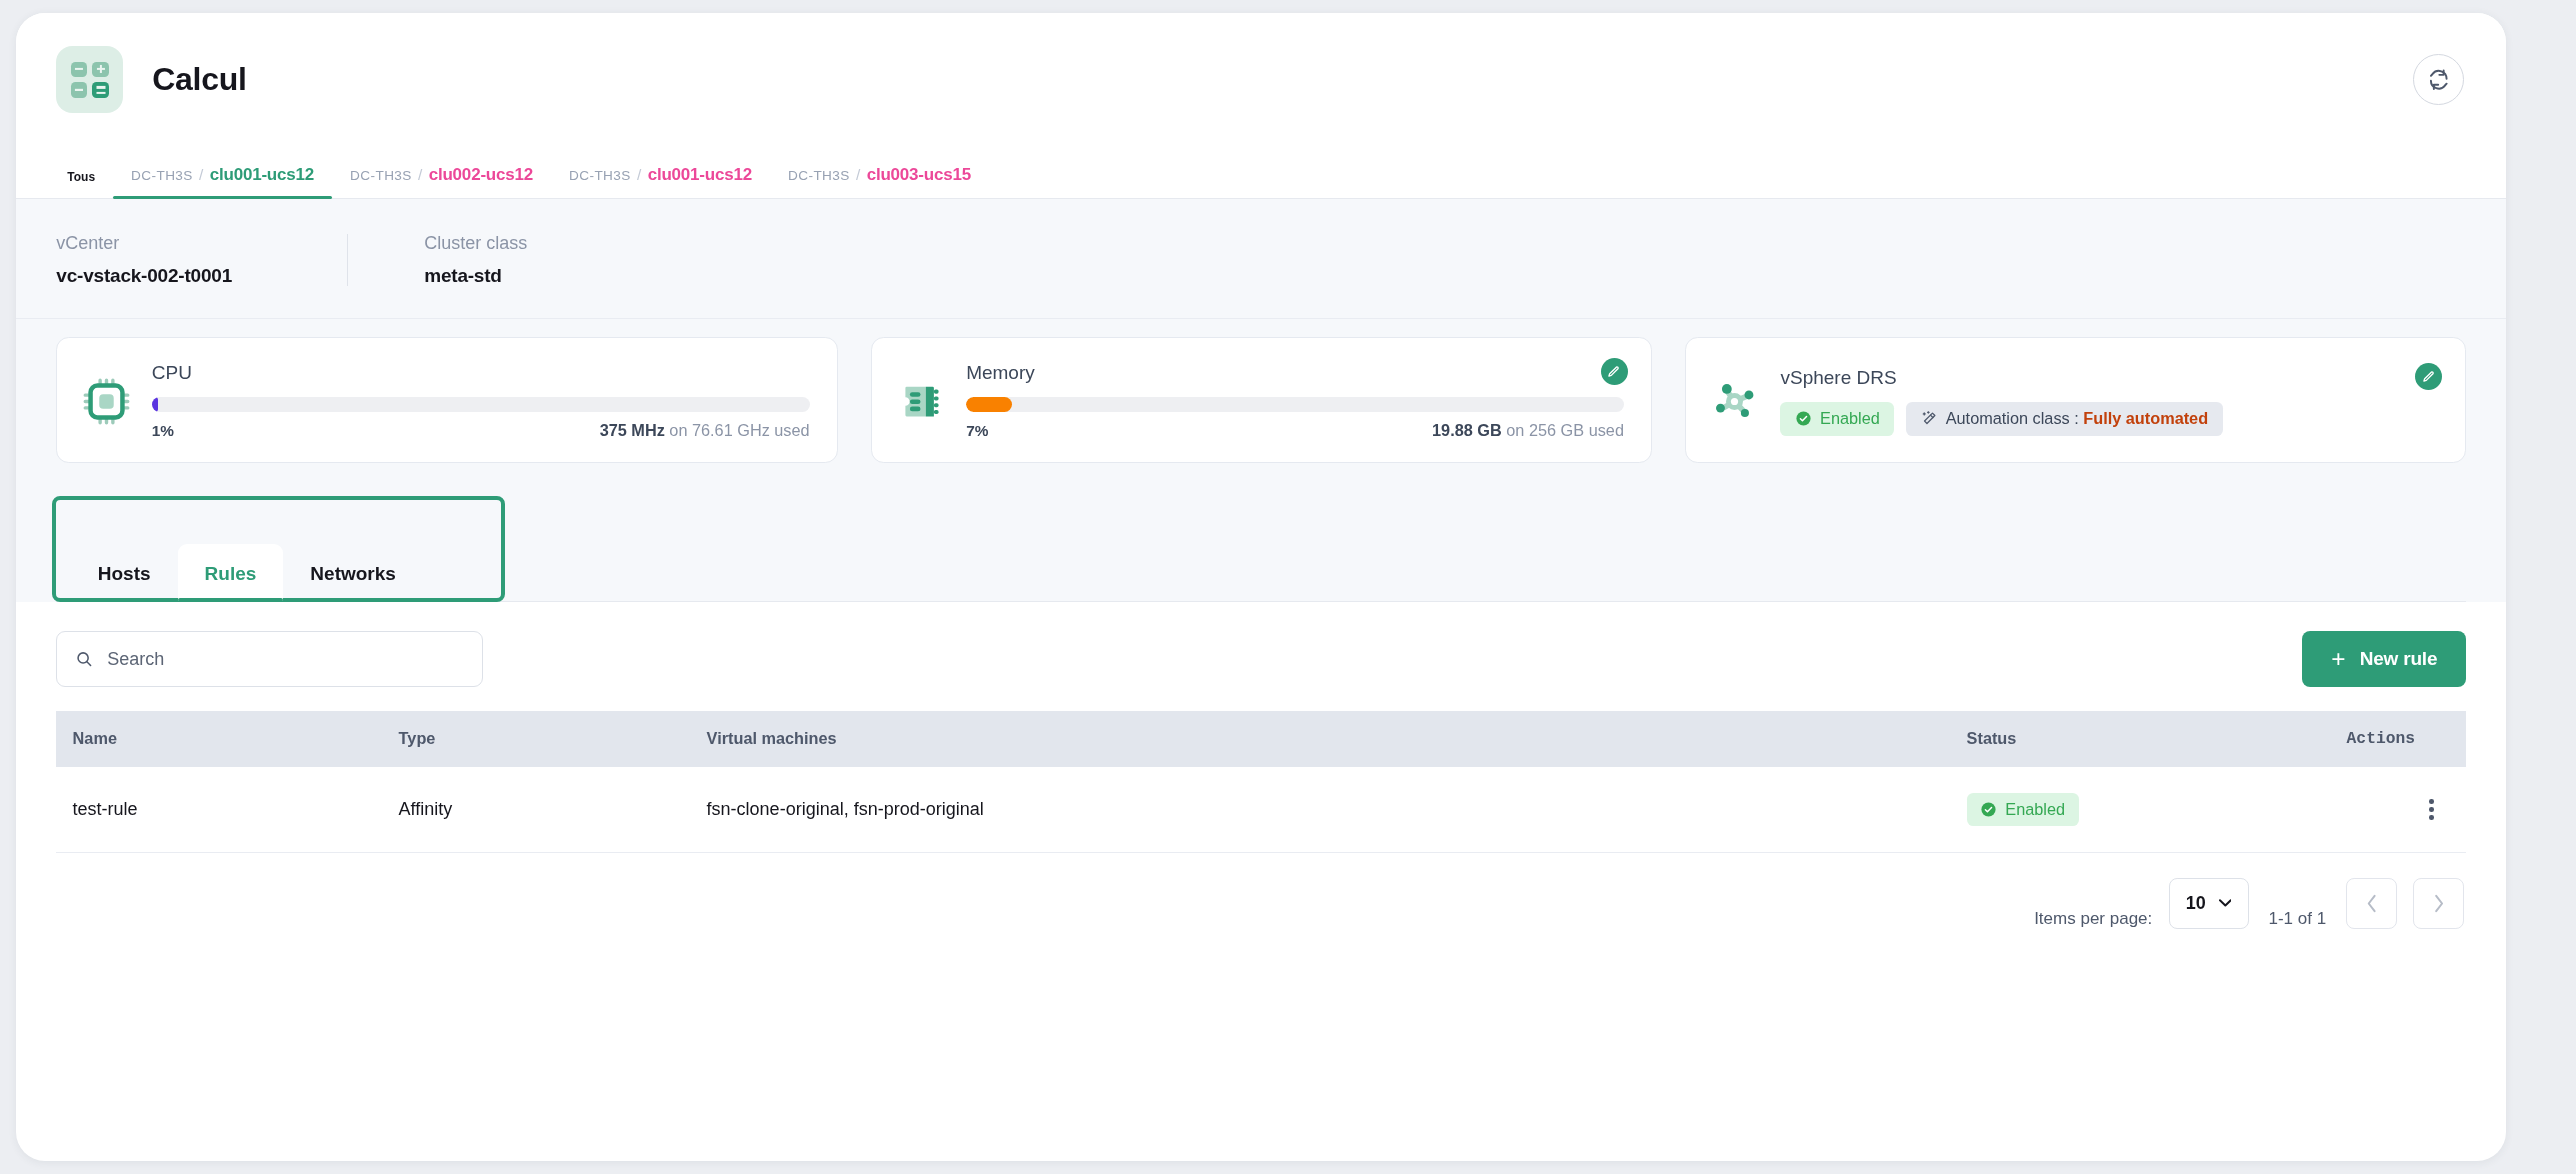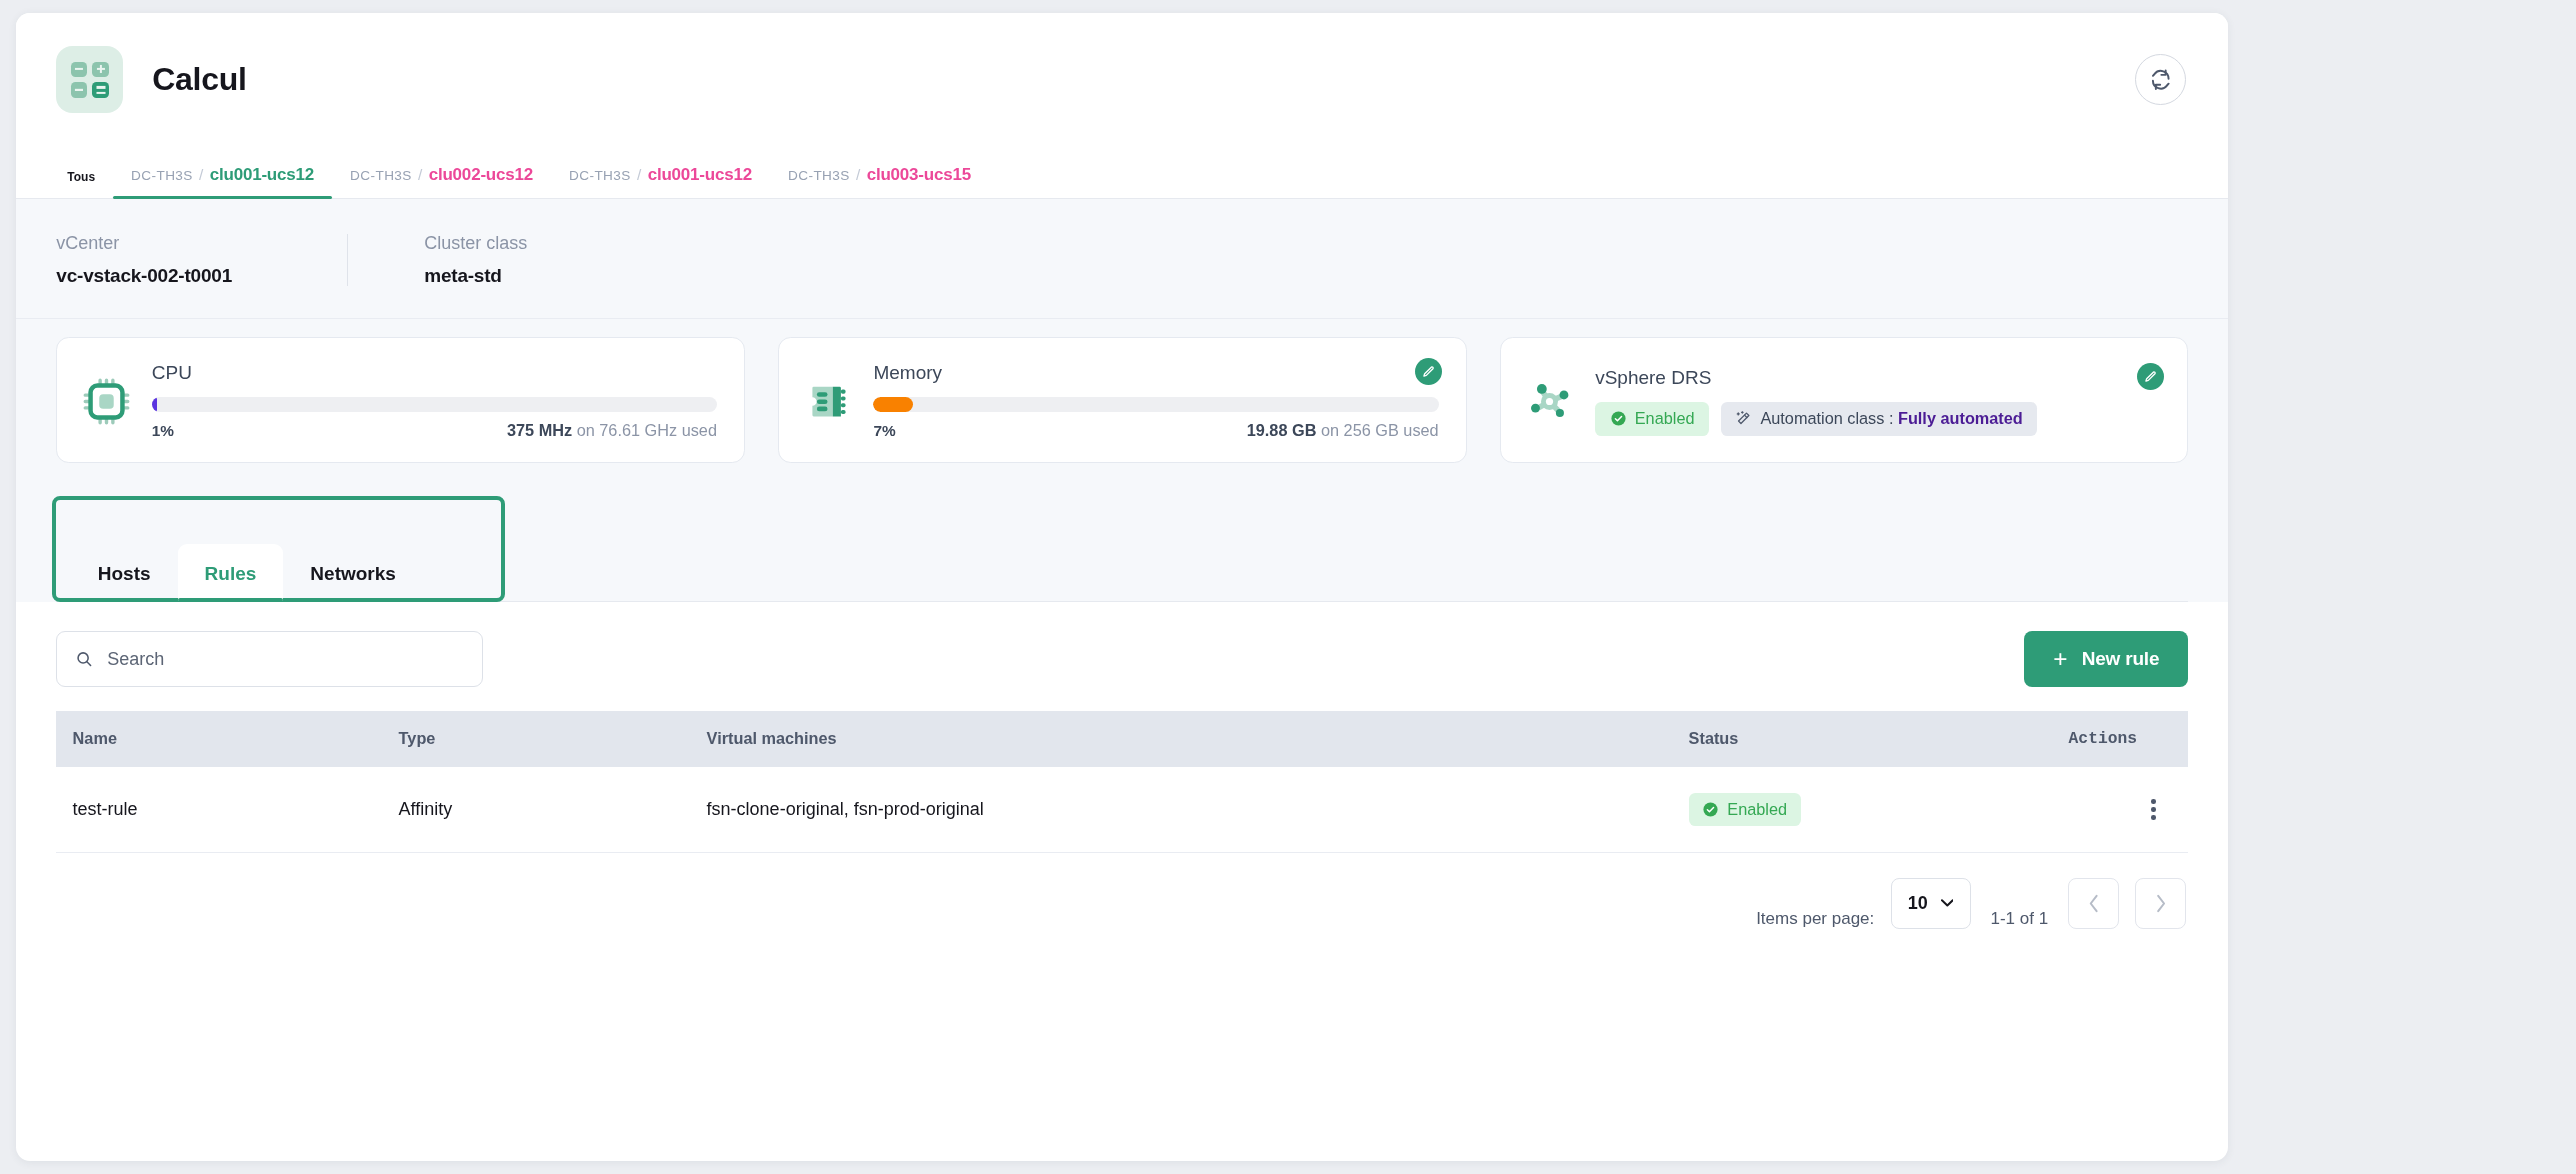--- a/index.html
+++ b/index.html
@@ -5,23 +5,23 @@
   * { box-sizing: border-box; margin: 0; padding: 0; }
   html, body {
     width: 2576px; height: 1175px;
     background: #eceef2;
     font-family: "Liberation Sans", sans-serif;
     -webkit-font-smoothing: antialiased;
   }
   .page {
     position: absolute;
     left: 16.3px; top: 12.7px;
-    width: 2212px; height: 1148px;
+    width: 2490px; height: 1148px;
     background: #ffffff;
-    border-radius: 14px;
+    border-radius: 29px;
     overflow: hidden;
     box-shadow: 0 1.8px 9px rgba(40,50,70,.07);
   }
 
   
   .header {
     height: 134px;
     display: flex; align-items: center;
     padding: 0 42px 0 40px;
     background: #fff;
@@ -152,21 +152,21 @@
     display: flex; align-items: center; justify-content: center;
   }
   .drs-row { display: flex; align-items: center; gap: 11.8px; margin-top: 3.6px; }
   .chip {
     display: inline-flex; align-items: center; gap: 8.1px;
     height: 34px; padding: 0 14.5px; border-radius: 6.3px;
     font-size: 16.3px; white-space: nowrap;
   }
   .chip-enabled { background: #dcf5e3; color: #34a853; }
   .chip-auto { background: #e6e9ef; color: #3c4759; }
-  .chip-auto b { font-weight: bold; color: #4c1d95; }
+  .chip-auto b { font-weight: bold; color: #c2410c; }
 
   
   .subtabs-wrap {
     background: #f6f8fb;
     padding: 0 40px 0 40px;
     position: relative;
   }
   .subtabs-highlight {
     position: absolute;
     left: 36px; top: 0; width: 453px; height: 106px;

